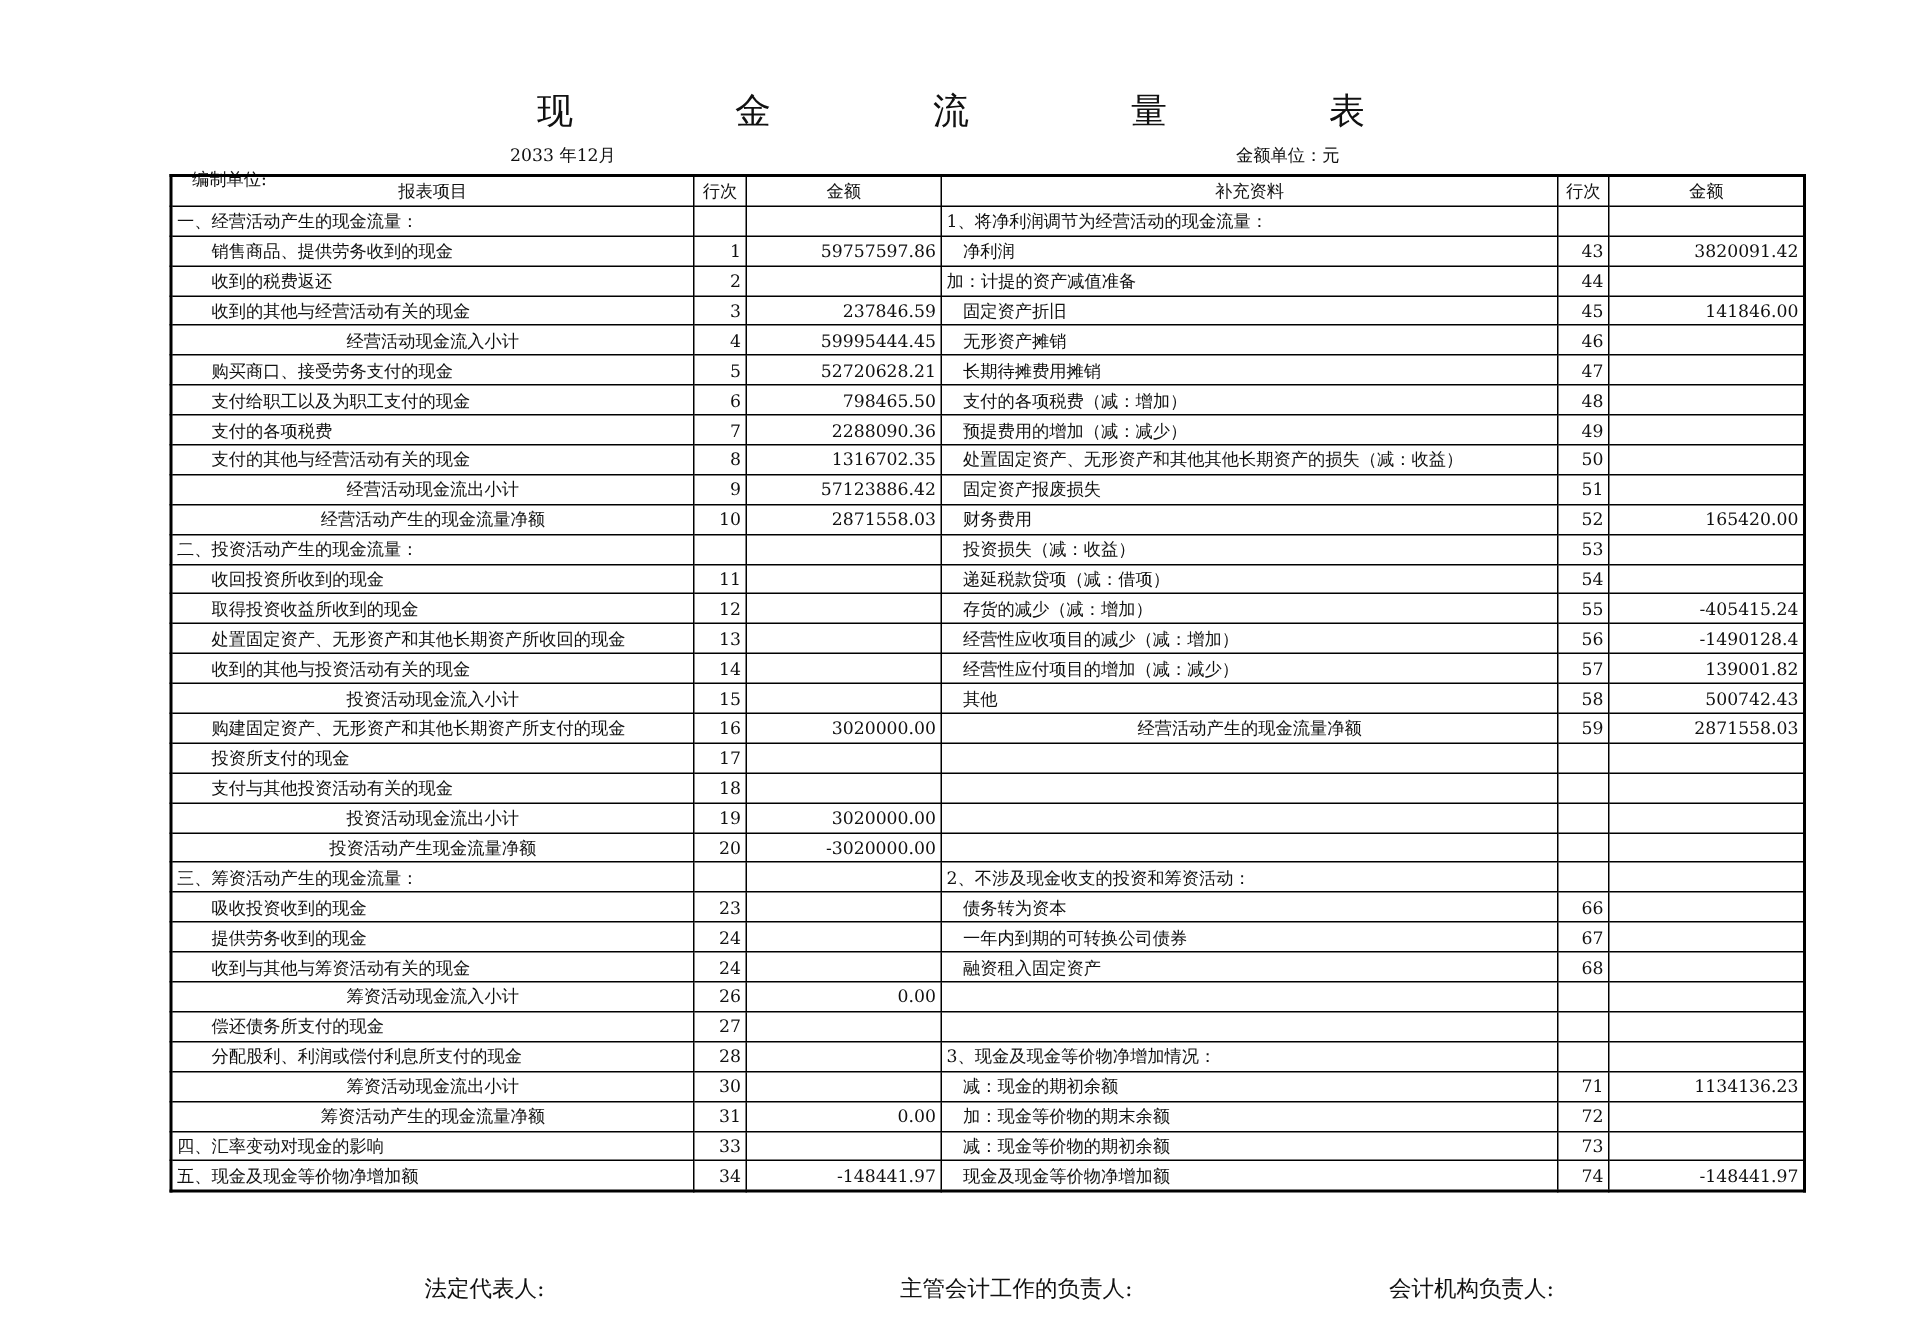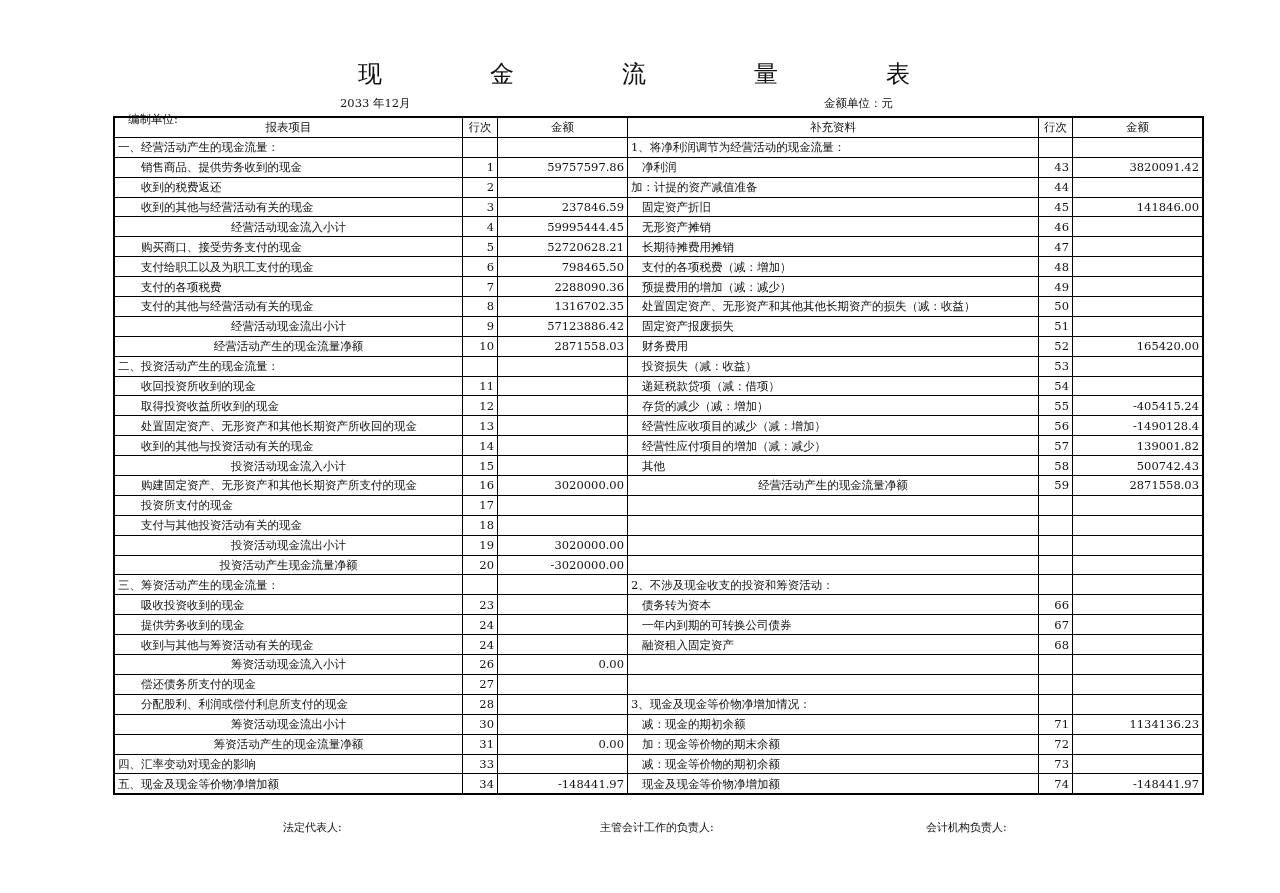--- a/index.html
+++ b/index.html
@@ -20,21 +20,21 @@
   td.c-no { width: 28px; text-align: right; }
   td.c-amt { width: 123px; text-align: right; }
   td.c-sup { width: 404px; }
   td.c-no2 { width: 27px; text-align: right; }
   td.c-amt2 { width: 123px; text-align: right; }
   td.hdr { text-align: center; }
   td.sep { border-left: 2px solid #000; }
   .ind1 { padding-left: 26px !important; }
   .ind1s { padding-left: 14px !important; }
   .ctr { text-align: center; }
-  .footer { position: absolute; top: 820px; font-size: 11px; }
+  .footer { position: absolute; top: 850px; font-size: 15px; }
   .f1 { left: 283px; } .f2 { left: 600px; } .f3 { left: 926px; }
 </style>
 </head>
 <body>
 
 <div class="title">现　金　流　量　表</div>
 <div class="meta unit-left">编制单位:</div>
 <div class="meta period">2033 年12月</div>
 <div class="meta unit-right">金额单位：元</div>
 

